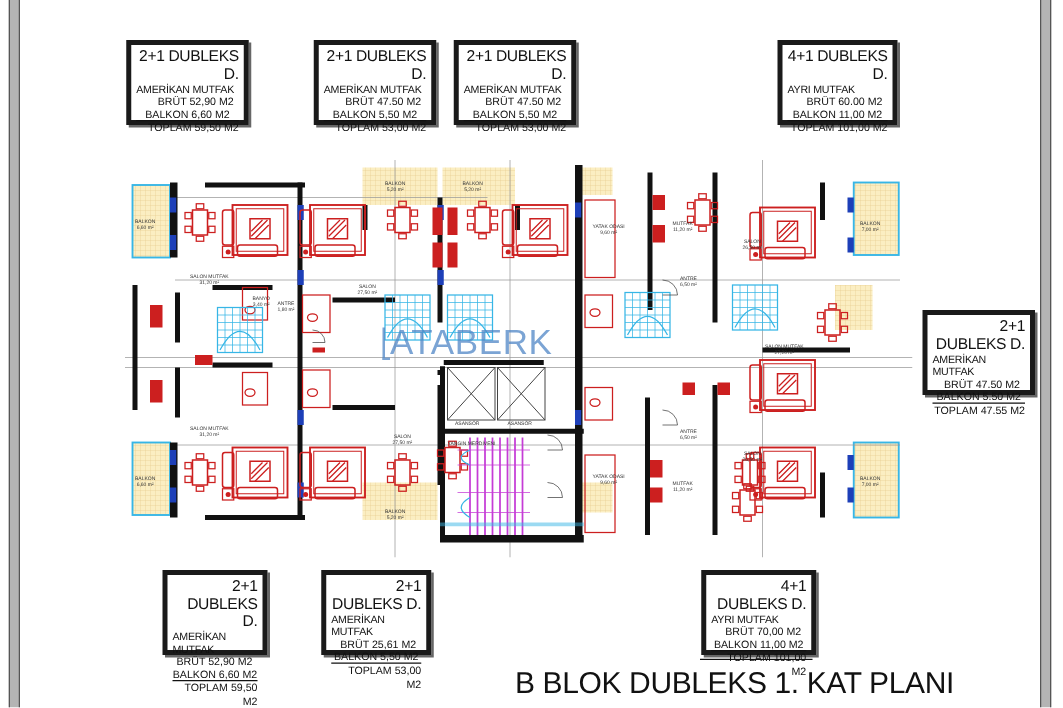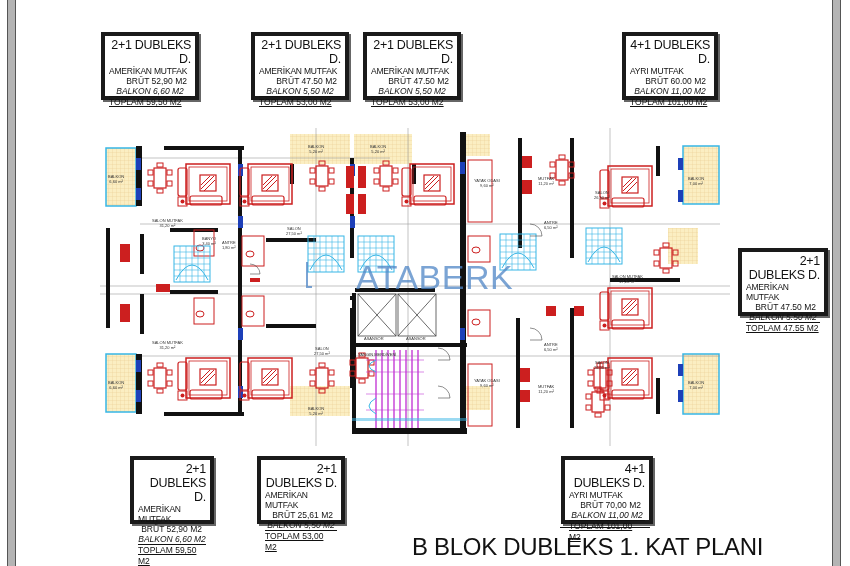--- a/index.html
+++ b/index.html
@@ -9,32 +9,32 @@
     .frame-bar { position: absolute; top: 0; bottom: 0; width: 9px; background: #b4b4b4;
       border-left: 1px solid #555; border-right: 1px solid #555; }
     .frame-left { left: 7px; }
     .frame-right { left: 832px; }
 
     .info-box { position: absolute; background: #fff; border: 4px solid #1a1a1a;
       box-shadow: 2px 2px 0 #666; padding: 2px 4px 0 4px; color: #111; }
     .info-box .t1 { font-size: 12.5px; text-align: right; letter-spacing: -0.3px; line-height: 14px; }
     .info-box .t2 { font-size: 8.5px; line-height: 10px; letter-spacing: -0.2px; }
     .info-box .t3 { font-size: 8.5px; text-align: right; padding-right: 4px; line-height: 10px; }
-    .info-box .t4 { font-size: 8.5px; text-align: center; line-height: 10px; border-bottom: 1px solid #111; font-style: italic; }
-    .info-box .t5 { font-size: 8.5px; text-align: left; line-height: 11px; text-decoration: underline; }
+    .info-box .t4 { font-size: 8.5px; text-align: center; line-height: 10px; border-bottom: 1px solid #111; }
+    .info-box .t5 { font-size: 8.5px; text-align: right; line-height: 11px; }
 
     .page-title { position: absolute; left: 412px; top: 533px; font-size: 24px; color: #111;
       letter-spacing: -0.3px; white-space: nowrap; text-align: right; }
     .title-rule { position: absolute; left: 560px; top: 527px; width: 90px; height: 1px; background: #111; }
 
     .plan { position: absolute; left: 100px; top: 128px; width: 630px; height: 318px; }
     .plan svg { position: absolute; left: 0; top: 0; }
 
-    .watermark { position: absolute; left: 312px; top: 258px; font-size: 34px; color: #4f86c6;
-      opacity: 0.75; letter-spacing: 0.5px; margin-left: 44px; }
+    .watermark { position: absolute; left: 312px; top: 258px; font-size: 28px; color: #4f86c6;
+      opacity: 0.75; letter-spacing: 0.5px; }
     .watermark-bracket { position: absolute; left: 306px; top: 262px; width: 6px; height: 26px;
       border-left: 2px solid #4f86c6; border-bottom: 2px solid #4f86c6; opacity: 0.75; }
 
     .room-label { position: absolute; font-size: 4px; color: #333; text-align: center; line-height: 5px; white-space: nowrap; }
   </style>
 </head>
 <body>
 
 <div class="frame-bar frame-left"></div>
 <div class="frame-bar frame-right"></div>

